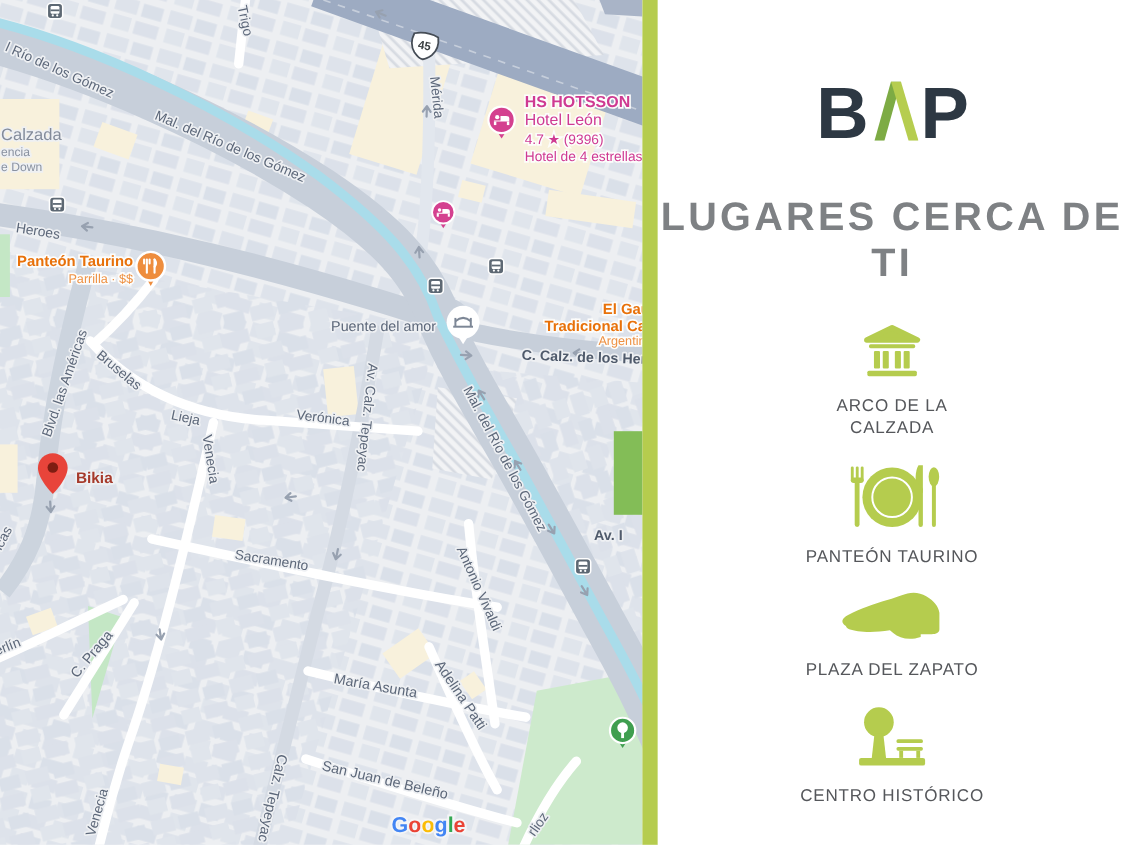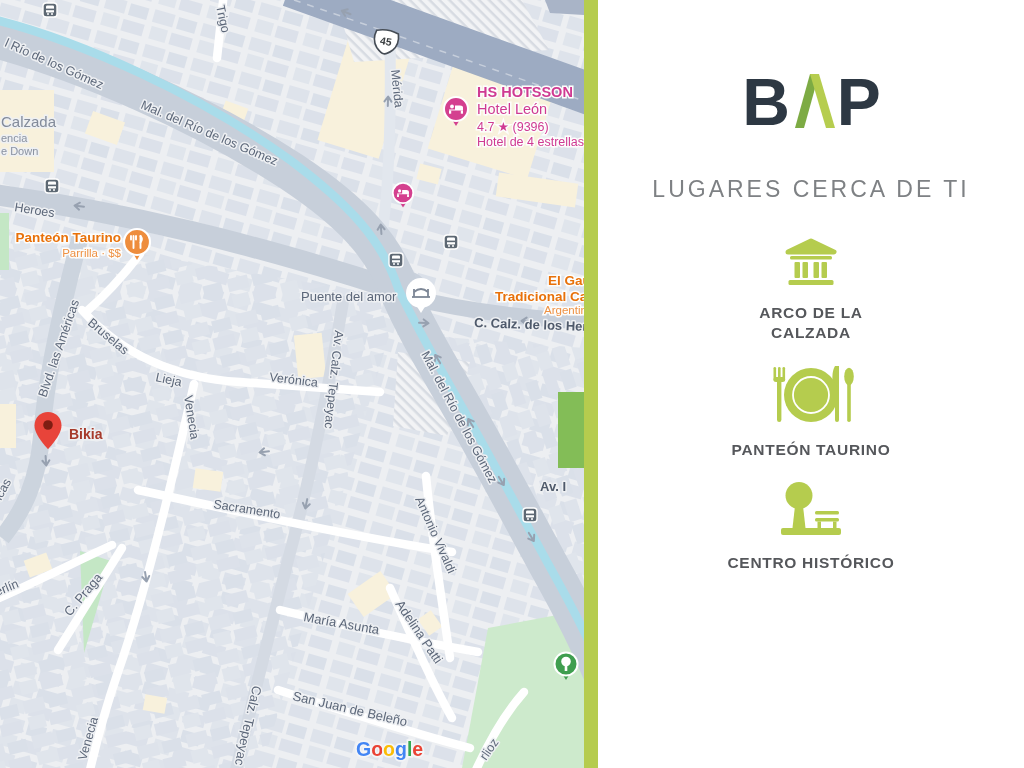--- a/index.html
+++ b/index.html
@@ -8,25 +8,25 @@
   .green-bar{position:absolute;left:584px;top:0;width:14px;height:768px;background:#b5cc4e}
   .right-panel{position:absolute;left:598px;top:0;width:426px;height:768px;background:#fff;text-align:center}
   
   .logo{margin-top:70px}
   .logo-row{display:flex;align-items:flex-end;justify-content:center;height:58px}
   .logo-letter{font-size:66px;font-weight:700;color:#2d3843;line-height:52px;letter-spacing:-1px}
   .logo-caret{margin:0 2px}
   .logo-tagline{margin-top:7px;font-size:10px;letter-spacing:2px;color:#8f969c}
   .tag-alta{color:#a7c54d;margin:0 3px}
   
-  .heading{margin-top:48px;font-size:23px;font-weight:400;color:#7e8184;letter-spacing:3px}
+  .heading{margin-top:48px;font-size:36px;font-weight:700;color:#7e8184;letter-spacing:3px}
   
   .places{margin-top:34px}
   .place-icon{display:flex;justify-content:center;align-items:flex-end}
-  .place-label{font-size:15.5px;font-weight:700;color:#55575b;letter-spacing:.7px;line-height:1.3;margin-top:16px;margin-bottom:19px}
+  .place-label{font-size:15.5px;font-weight:400;color:#55575b;letter-spacing:.7px;line-height:1.3;margin-top:16px;margin-bottom:19px}
   .p1 .place-icon{height:50px}
   .p2 .place-icon{height:62px;margin-top:2px}
   .p3 .place-icon{height:48px;margin-top:6px}
   .p4 .place-icon{height:60px;margin-top:12px}
   .p4 .place-label{margin-top:14px}
   
   text{font-family:"Liberation Sans",sans-serif}
   .sl{font-size:12.5px;fill:#5c6779;stroke:#eef0f3;stroke-width:3px;paint-order:stroke;stroke-linejoin:round}
   .sl13{font-size:13px;fill:#5c6779;stroke:#eef0f3;stroke-width:3px;paint-order:stroke;stroke-linejoin:round}
   .slb{font-size:13px;font-weight:700;fill:#4f5a6b;stroke:#eef0f3;stroke-width:3px;paint-order:stroke;stroke-linejoin:round}
@@ -323,20 +323,31 @@
             <circle cx="46" cy="31" r="27"></circle>
           </g>
           <circle cx="46" cy="31" r="18" fill="none" stroke="#fff" stroke-width="1.8"></circle>
         </svg>
       </div>
       <div class="place-label">
         <div>PANTEÓN TAURINO</div>
       </div>
     </div>
 
+    <div class="place p3">
+      <div class="place-icon">
+        <svg width="100" height="46" viewBox="0 0 100 46">
+          <path fill="#b5cc4e" d="M8,31 C3,28 4,24 10,21 C22,15 34,11 44,8 C52,6 58,3 64,1.5 C70,0 76,1 81,4 C88,8 92,13 93,19 L93,34 C93,37 90,38.5 86,38.5 L76,38.5 L76,41 C66,44.5 57,42.5 51,37.5 L48,35 C32,37.5 18,36.5 11,34 C8.5,33 8,31 8,31 Z"></path>
+        </svg>
+      </div>
+      <div class="place-label">
+        <div>PLAZA DEL ZAPATO</div>
+        <div></div>
+      </div>
+    </div>
 
     <div class="place p4">
       <div class="place-icon">
         <svg width="66" height="58" viewBox="0 0 66 58">
           <g fill="#b5cc4e">
             <circle cx="21" cy="14.5" r="13.5"></circle>
             <polygon points="17,25 25,25 27.5,47 14.5,47"></polygon>
             <rect x="3" y="47" width="60" height="7" rx="2"></rect>
             <rect x="37" y="30" width="24" height="3.5" rx="1.5"></rect>
             <rect x="37" y="37" width="24" height="3.5" rx="1.5"></rect>

